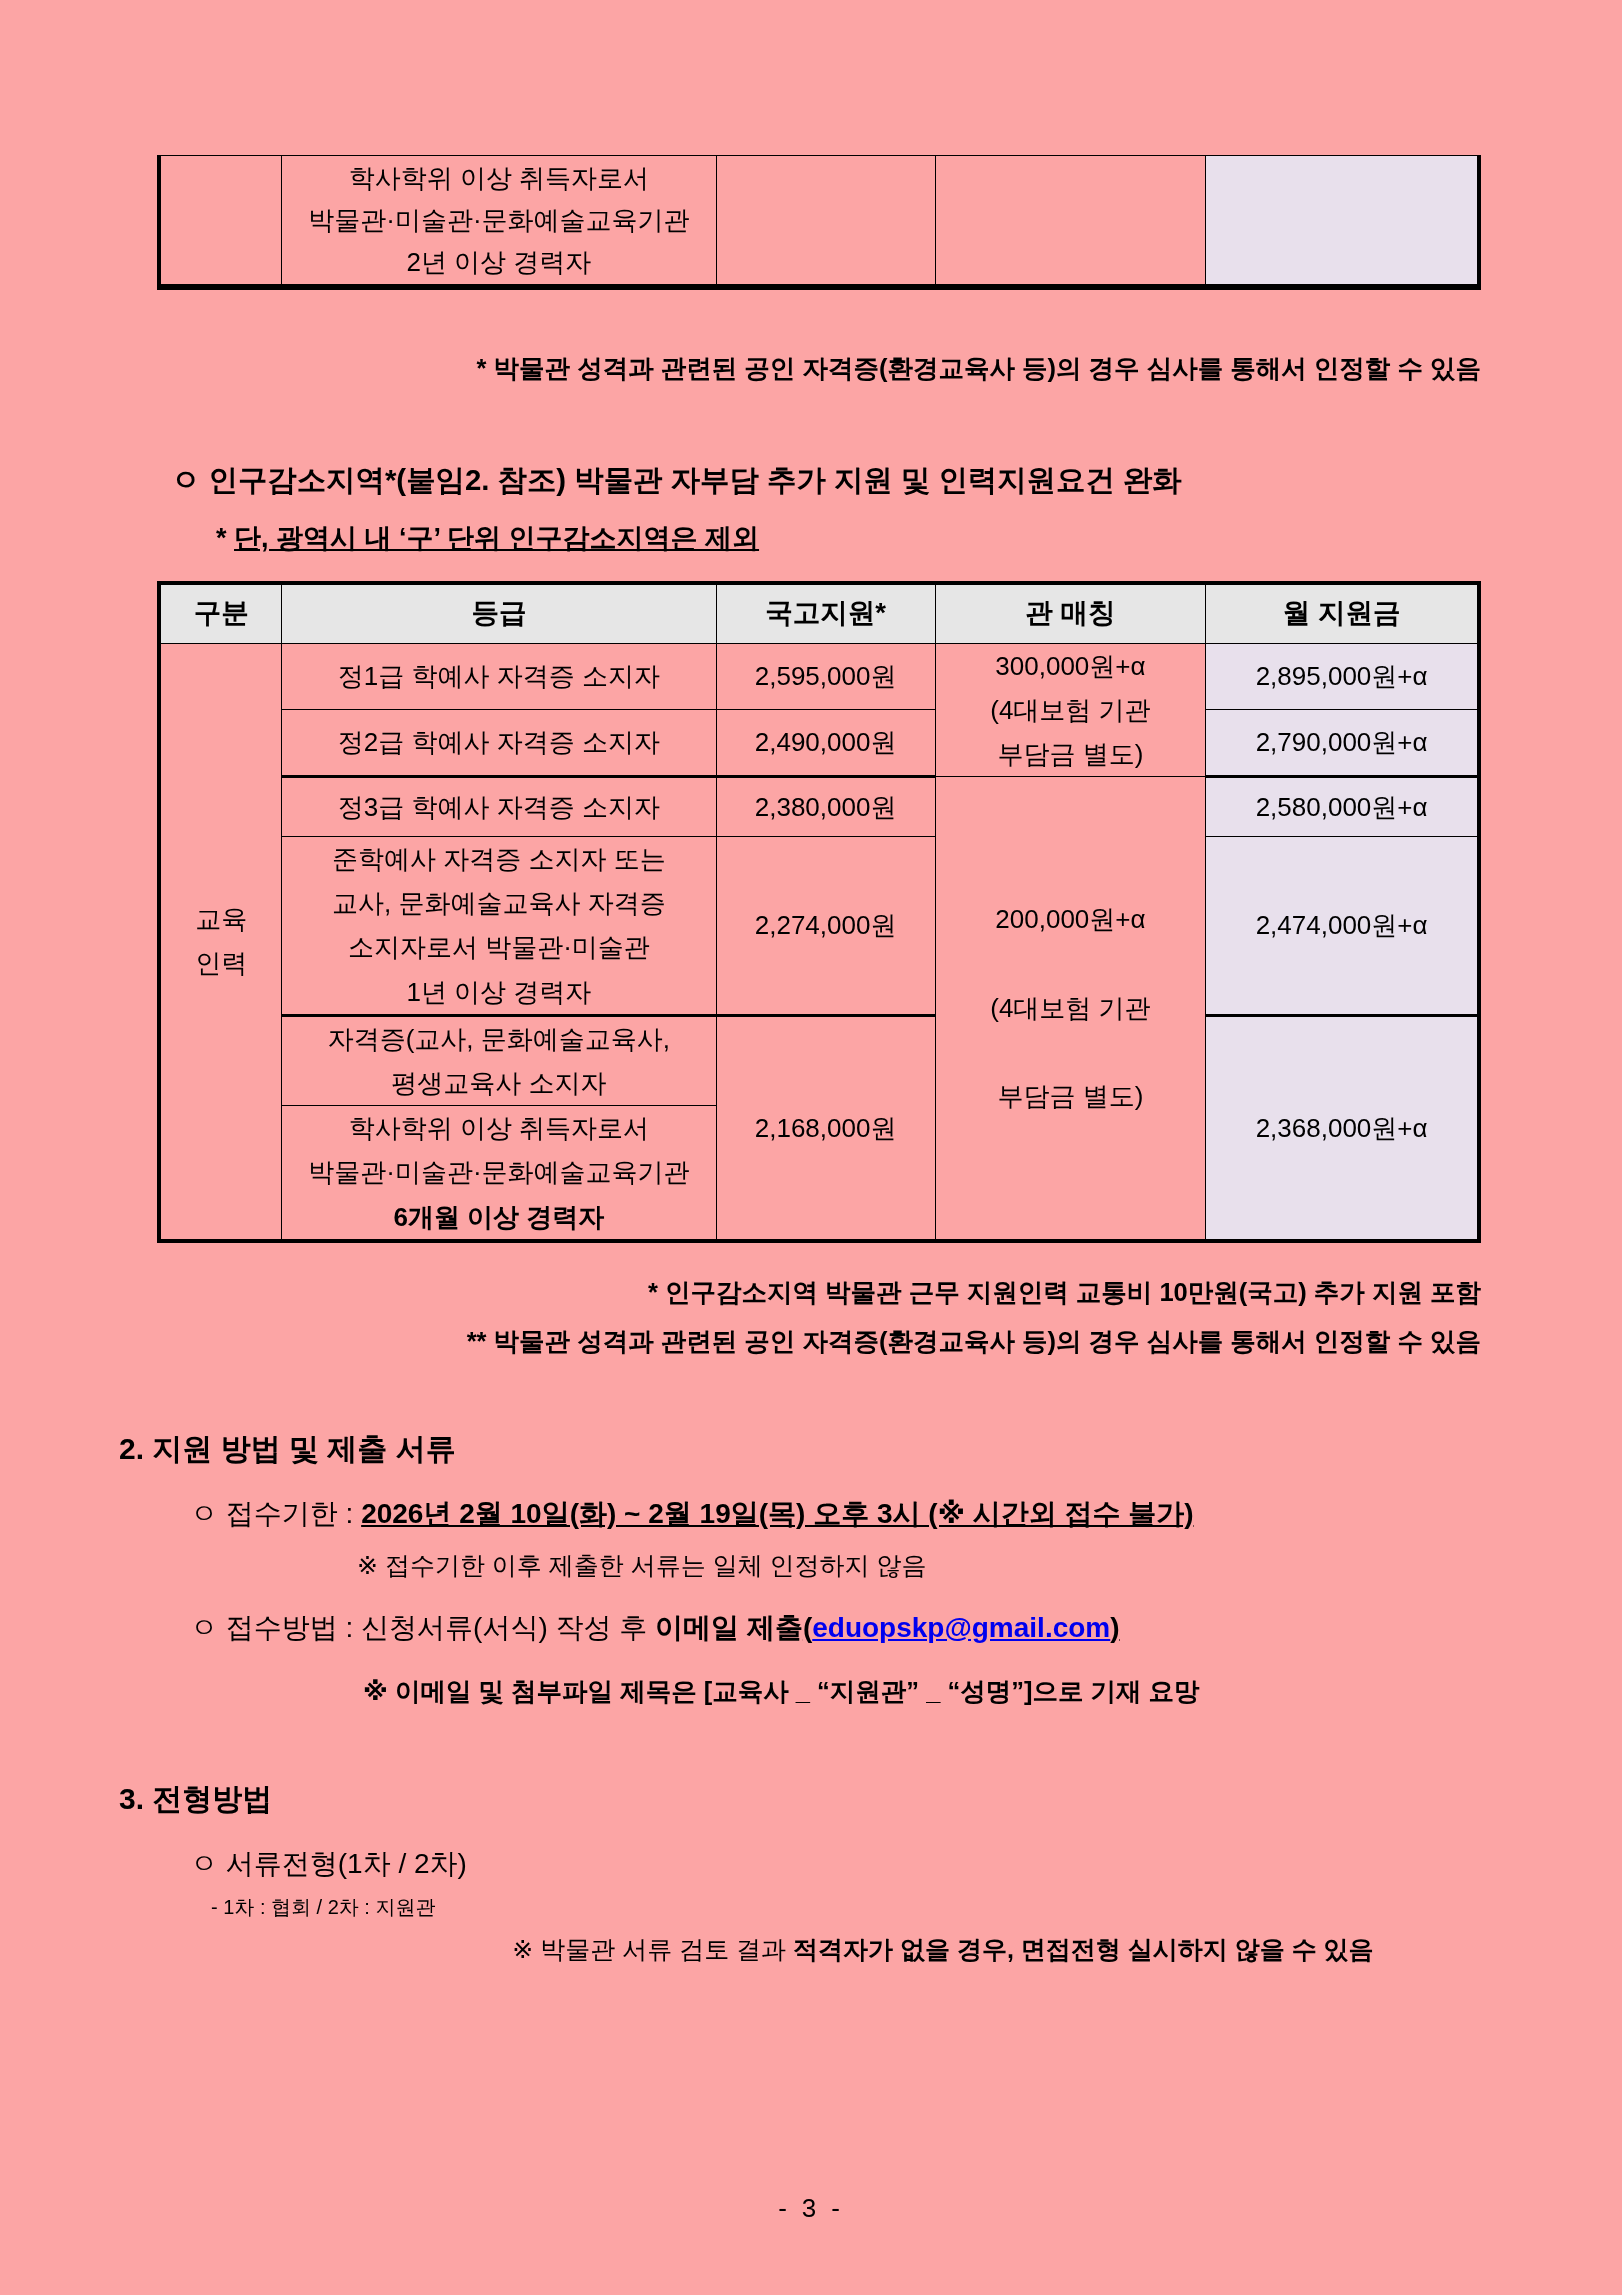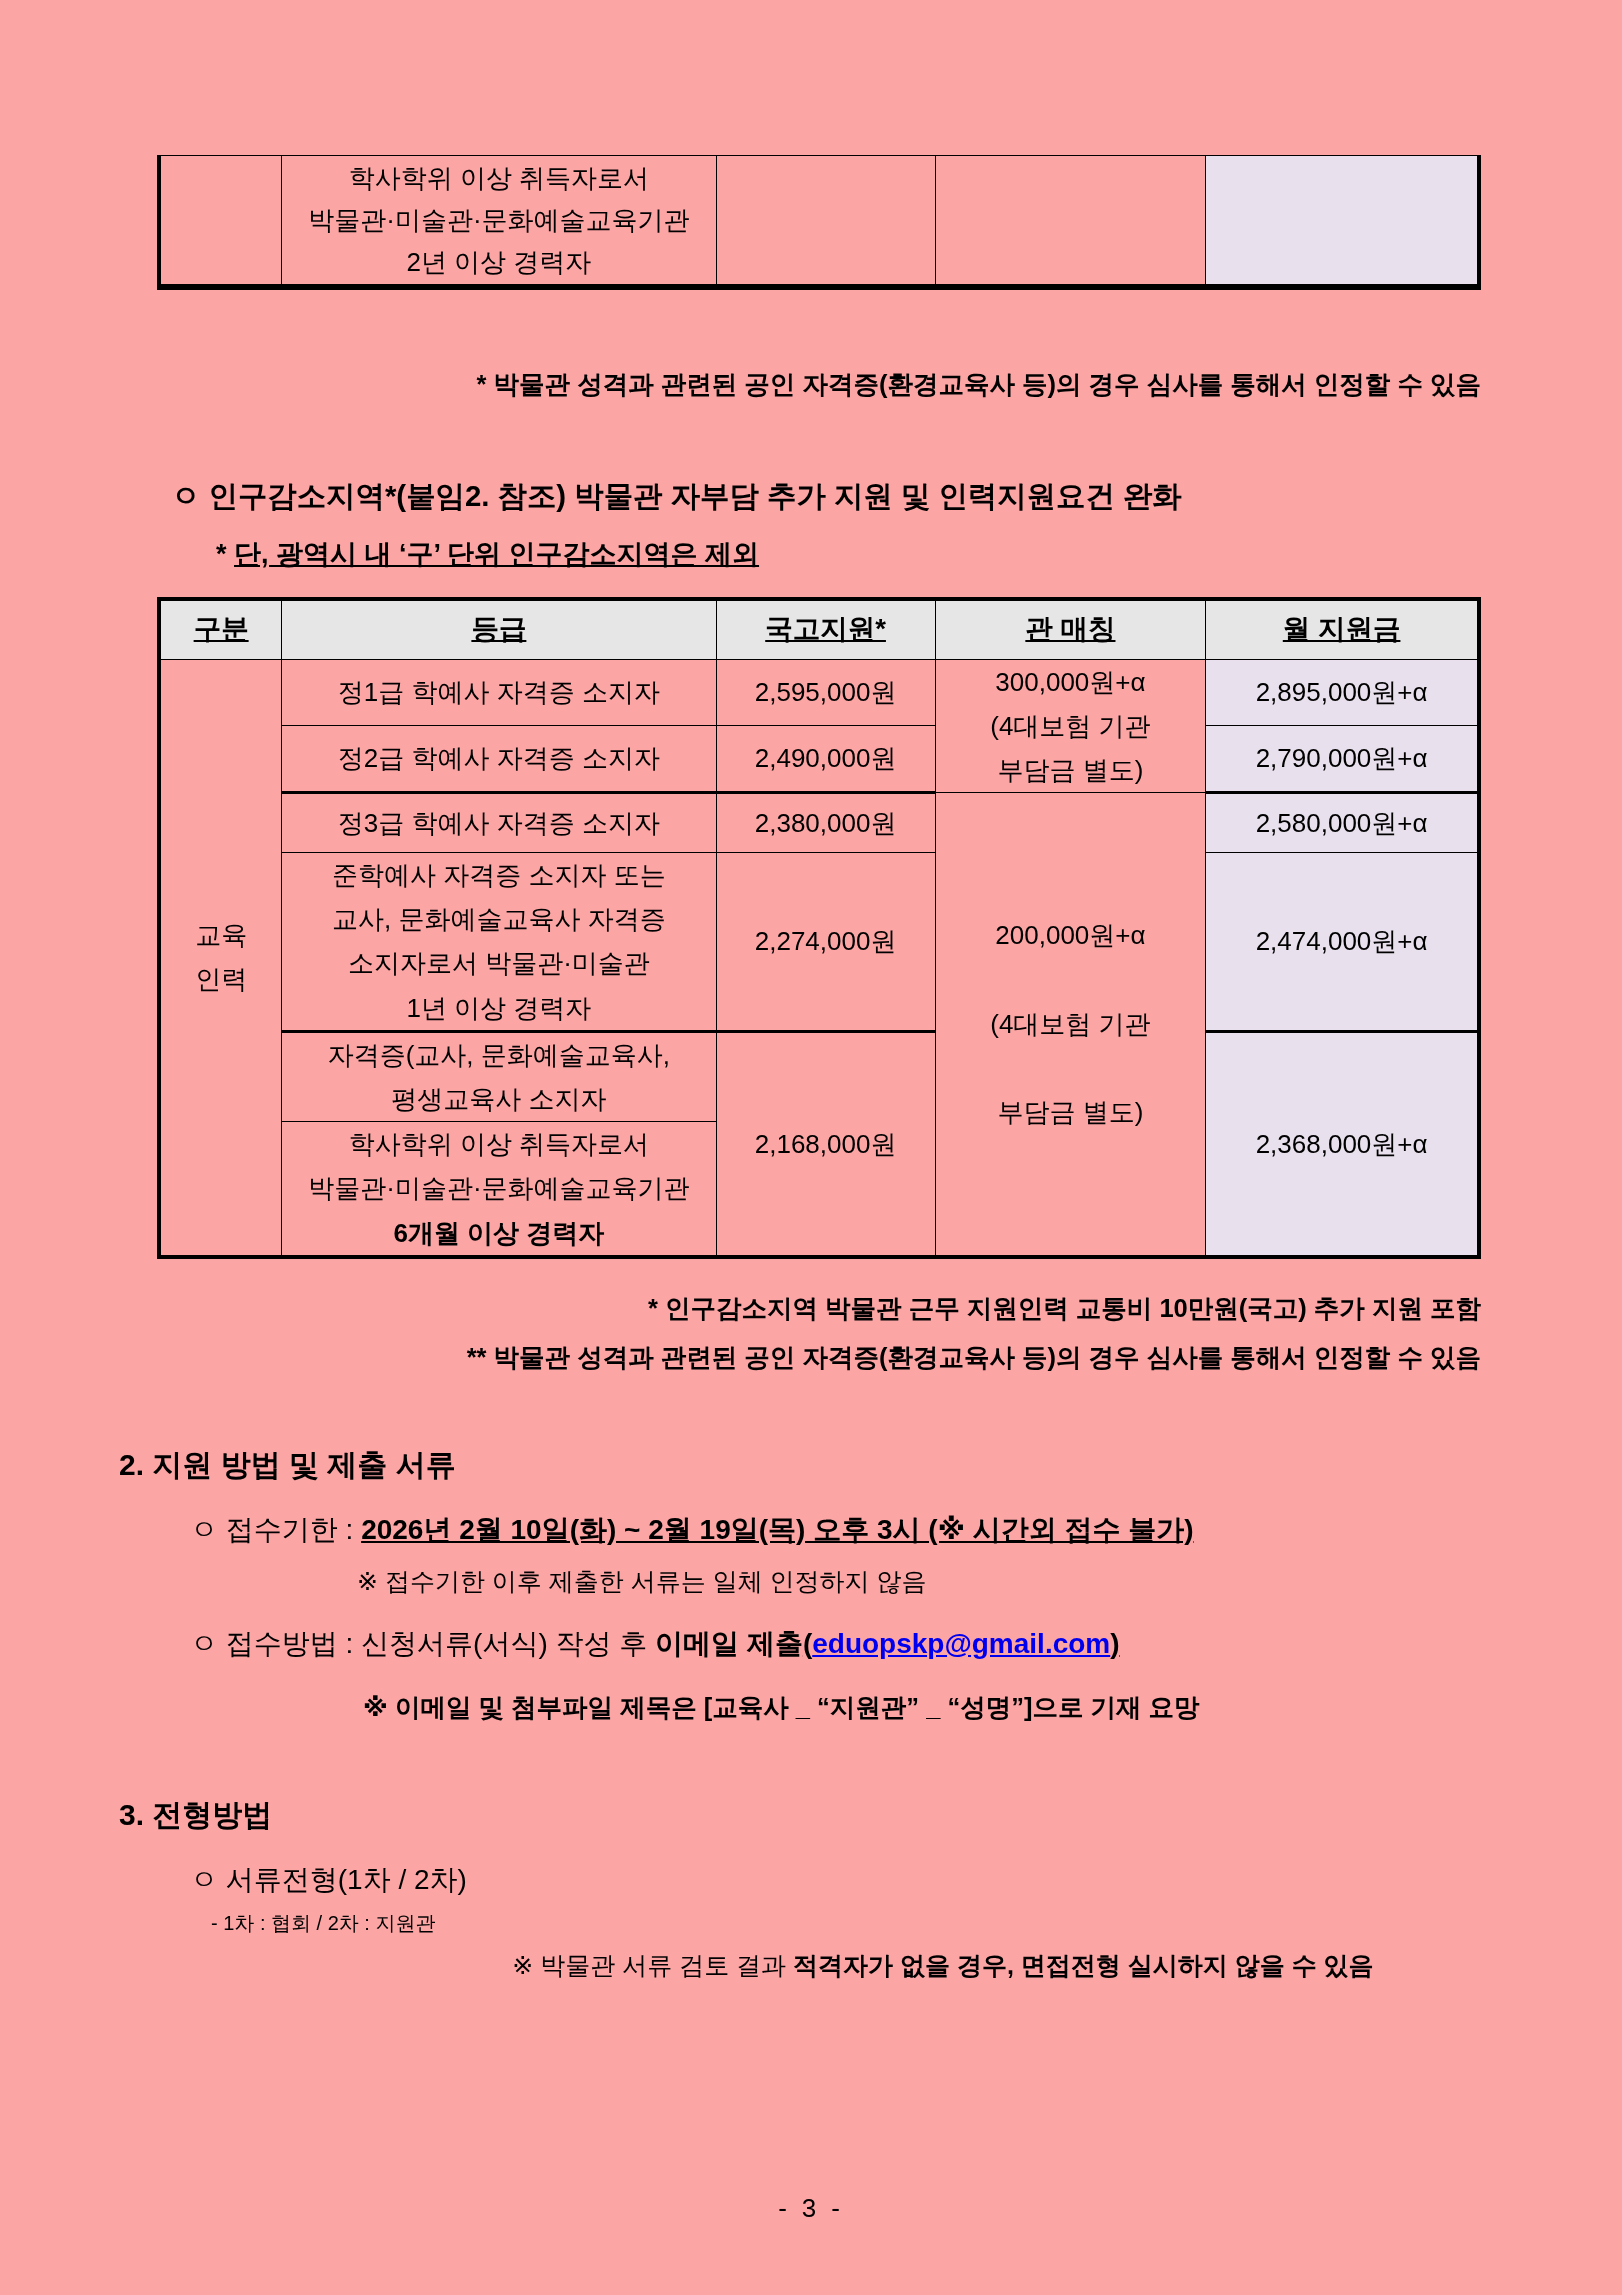--- a/index.html
+++ b/index.html
@@ -19,32 +19,32 @@
   .tbl td,.tbl th{
     border:1.3px solid #000;
     text-align:center;vertical-align:middle;
     font-size:26px;line-height:1.7;
     padding:0 3.9px;overflow:hidden;
   }
   .tbl-top{margin-top:155px;border-left:4.6px solid #000;border-right:4.6px solid #000;border-bottom:6.5px solid #000;border-top:1.3px solid #000;}
   .tbl-top td{height:128px;line-height:1.62;}
   .tbl-main{margin-top:26px;border:4.6px solid #000;}
   .tbl-main th{
-    background:#e6e6e6;font-weight:bold;font-size:27.5px;height:58px;text-decoration:underline;
+    background:#e6e6e6;font-weight:bold;font-size:27.5px;height:58px;
   }
   .row-thick td{border-bottom:3.3px solid #000;}
   .hl{background:#e8e0ec;}
   .h88{height:58px;}
   .spread{line-height:2.35;}
   
   .note-right{
     width:1324px;margin-left:157px;text-align:right;
     font-size:25.5px;font-weight:bold;line-height:1.25;
   }
-  .mt96{margin-top:79px;}
+  .mt96{margin-top:63px;}
   .mt52{margin-top:34px;}
   .mt26{margin-top:17px;}
   .h1-bullet{
     margin:77px 0 0 171px;font-size:29.4px;font-weight:bold;line-height:1.2;
   }
   .subnote{
     margin:25px 0 18px 216px;font-size:27px;font-weight:bold;line-height:1.2;
   }
   .sec-head{
     margin:73px 0 0 119px;font-size:30px;font-weight:bold;line-height:1.2;

